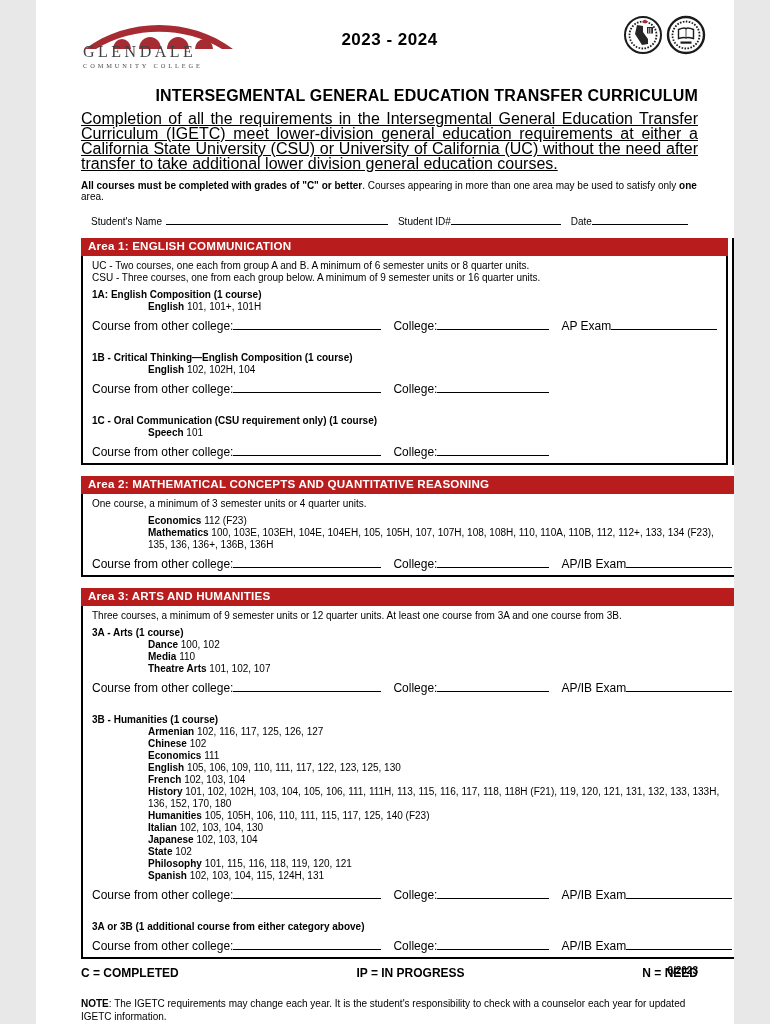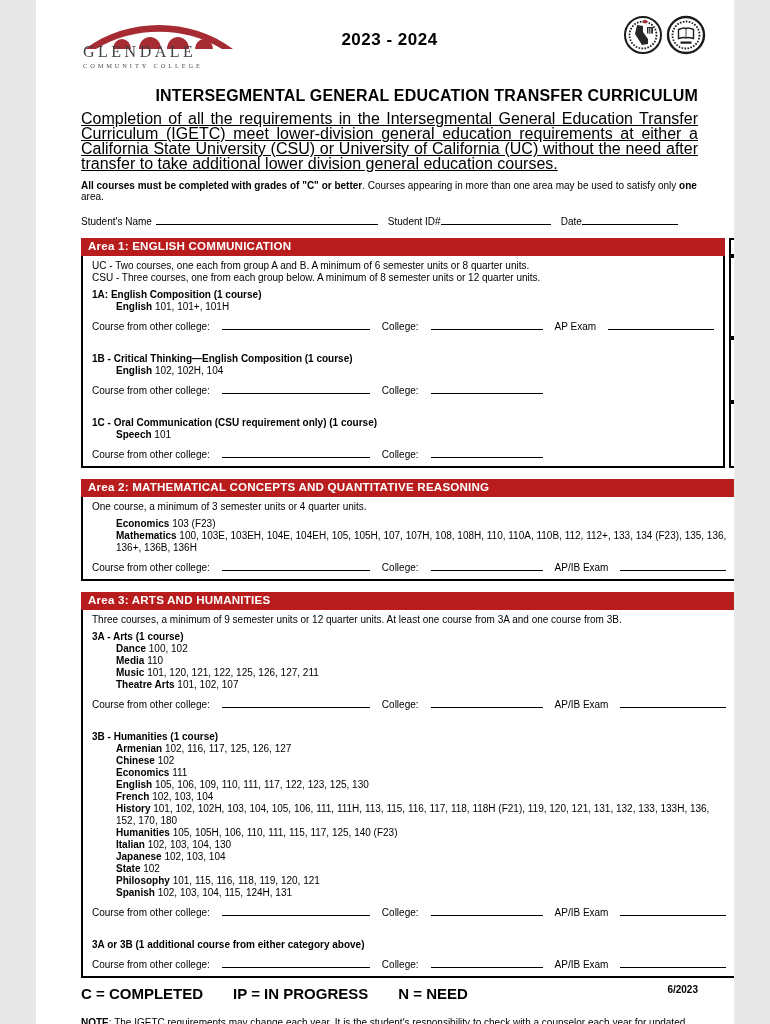--- a/index.html
+++ b/index.html
@@ -15,43 +15,43 @@
   .logo-sub{position:relative;font-family:"Liberation Serif",serif;font-size:6.4px;
             letter-spacing:2.9px;color:#4a4a4c;margin-top:1px;}
   .year{position:absolute;left:0;right:0;top:16px;text-align:center;
         font-size:17px;font-weight:bold;letter-spacing:.5px;}
   .seals{position:absolute;right:-8px;top:0;display:flex;gap:3px;}
   
   .title{text-align:right;font-weight:bold;font-size:16px;margin:7px 0 6px;letter-spacing:.2px;}
   .intro{font-size:16px;line-height:15px;text-align:justify;text-decoration:underline;}
   .gradenote{font-size:10px;margin-top:9px;}
   .b{font-weight:bold;}
-  .studentline{display:flex;align-items:baseline;font-size:10px;margin-top:13px;white-space:nowrap;}
+  .studentline{display:flex;align-items:baseline;font-size:10px;margin-top:13px;white-space:nowrap;justify-content:center;}
   .studentline .lbl2{margin-left:10px;}
   .ul{border-bottom:1px solid #000;height:9px;display:inline-block;}
   .su1{width:222px;margin-left:4px;}.su2{width:110px;}.su3{width:96px;}
   
   .area{display:grid;grid-template-columns:1fr 23px 23px 23px;column-gap:4px;margin-top:11px;}
   .bar{background:#b91c1c;color:#fff;font-weight:bold;font-size:11.6px;padding:1px 7px 4px;
        display:flex;align-items:center;letter-spacing:.2px;}
   .chead{border:2px solid #000;display:flex;align-items:center;justify-content:center;
          font-weight:bold;font-size:10.5px;}
   .lcell{border-left:2px solid #000;border-right:2px solid #000000;padding:4px 9px 5px;
          font-size:10px;line-height:12px;}
   .lcell.last{border-bottom:2px solid #000;}
   .ccell{border:2px solid #000;background:#fff;}
   .sechead{font-weight:bold;margin-top:5px;}
   .sechead.tight{margin-top:11px;}
-  .cline{margin-left:24px;}
-  .courseline{display:flex;align-items:baseline;margin-top:7px;white-space:nowrap;font-size:10px;gap:12px;}
-  .courseline .lbl2{}
+  .cline{margin-left:56px;}
+  .courseline{display:flex;align-items:baseline;margin-top:7px;white-space:nowrap;font-size:12px;}
+  .courseline .lbl2{margin-left:12px;}
   .cu1{width:148px;}.cu2{width:112px;}.cu3{width:106px;}
   
   .legendrow{position:relative;margin-top:7px;height:14px;}
-  .legend{display:flex;justify-content:flex-start;gap:30px;font-size:15px;font-weight:bold;}
+  .legend{display:flex;justify-content:space-between;gap:30px;font-size:12px;font-weight:bold;}
   .vdate{position:absolute;right:0;top:-1px;font-size:10px;font-weight:bold;}
   .note{font-size:10px;margin-top:18px;line-height:12.5px;}
 </style>
 </head>
 <body>
 
 <div class="page">
 
   <div class="hdr">
     <div class="logo">
@@ -102,21 +102,21 @@
   </div>
 
   <div class="area">
     <div class="bar">Area 1: ENGLISH COMMUNICATION</div>
     <div class="chead">C</div>
     <div class="chead">IP</div>
     <div class="chead">N</div>
 
     <div class="lcell">
       <div>UC - Two courses, one each from group A and B. A minimum of 6 semester units or 8 quarter units.</div>
-      <div>CSU - Three courses, one from each group below. A minimum of 8 semester units or 12 quarter units.</div>
+      <div>CSU - Three courses, one from each group below. A minimum of 9 semester units or 16 quarter units.</div>
       <div class="sechead">1A:  English Composition (1 course)</div>
       <div class="cline"><span class="b">English</span> <span>101, 101+, 101H</span></div>
       <div class="courseline">
         <span>Course from other college:</span>
           <span class="ul cu1"></span>
         <span class="lbl2">College:</span>
           <span class="ul cu2"></span>
         <span class="lbl2">AP Exam</span>
           <span class="ul cu3"></span>
       </div>
@@ -155,21 +155,21 @@
   </div>
 
   <div class="area">
     <div class="bar">Area 2: MATHEMATICAL CONCEPTS AND QUANTITATIVE REASONING</div>
     <div class="chead">C</div>
     <div class="chead">IP</div>
     <div class="chead">N</div>
 
     <div class="lcell last">
       <div>One course, a minimum of 3 semester units or 4 quarter units.</div>
-      <div class="cline" style="margin-top:5px"><span class="b">Economics</span> <span>103 (F23)</span></div>
+      <div class="cline" style="margin-top:5px"><span class="b">Economics</span> <span>112 (F23)</span></div>
       <div class="cline"><span class="b">Mathematics</span> <span>100, 103E, 103EH, 104E, 104EH, 105, 105H, 107, 107H, 108, 108H, 110, 110A, 110B, 112, 112+, 133, 134 (F23), 135, 136, 136+, 136B, 136H</span></div>
       <div class="courseline">
         <span>Course from other college:</span>
           <span class="ul cu1"></span>
         <span class="lbl2">College:</span>
           <span class="ul cu2"></span>
         <span class="lbl2">AP/IB Exam</span>
           <span class="ul cu3"></span>
       </div>
     </div>
@@ -182,21 +182,20 @@
     <div class="bar">Area 3: ARTS AND HUMANITIES</div>
     <div class="chead">C</div>
     <div class="chead">IP</div>
     <div class="chead">N</div>
 
     <div class="lcell">
       <div>Three courses, a minimum of 9 semester units or 12 quarter units. At least one course from 3A and one course from 3B.</div>
       <div class="sechead">3A - Arts (1 course)</div>
       <div class="cline"><span class="b">Dance</span> <span>100, 102</span></div>
       <div class="cline"><span class="b">Media</span> <span>110</span></div>
-      <div class="cline"><span class="b">Music</span> <span>101, 120, 121, 122, 125, 126, 127, 211</span></div>
       <div class="cline"><span class="b">Theatre Arts</span> <span>101, 102, 107</span></div>
       <div class="courseline">
         <span>Course from other college:</span>
           <span class="ul cu1"></span>
         <span class="lbl2">College:</span>
           <span class="ul cu2"></span>
         <span class="lbl2">AP/IB Exam</span>
           <span class="ul cu3"></span>
       </div>
     </div>

